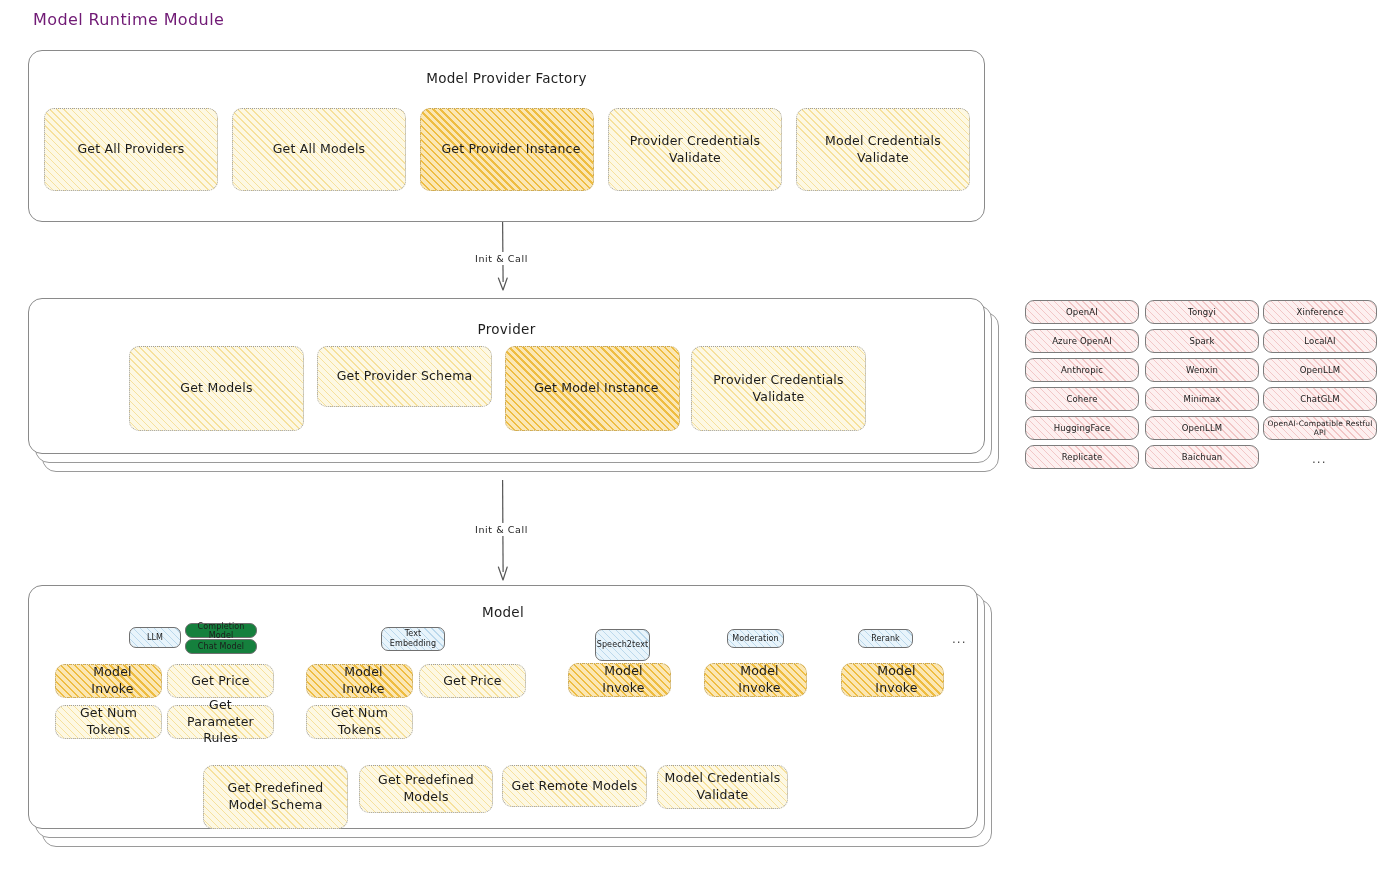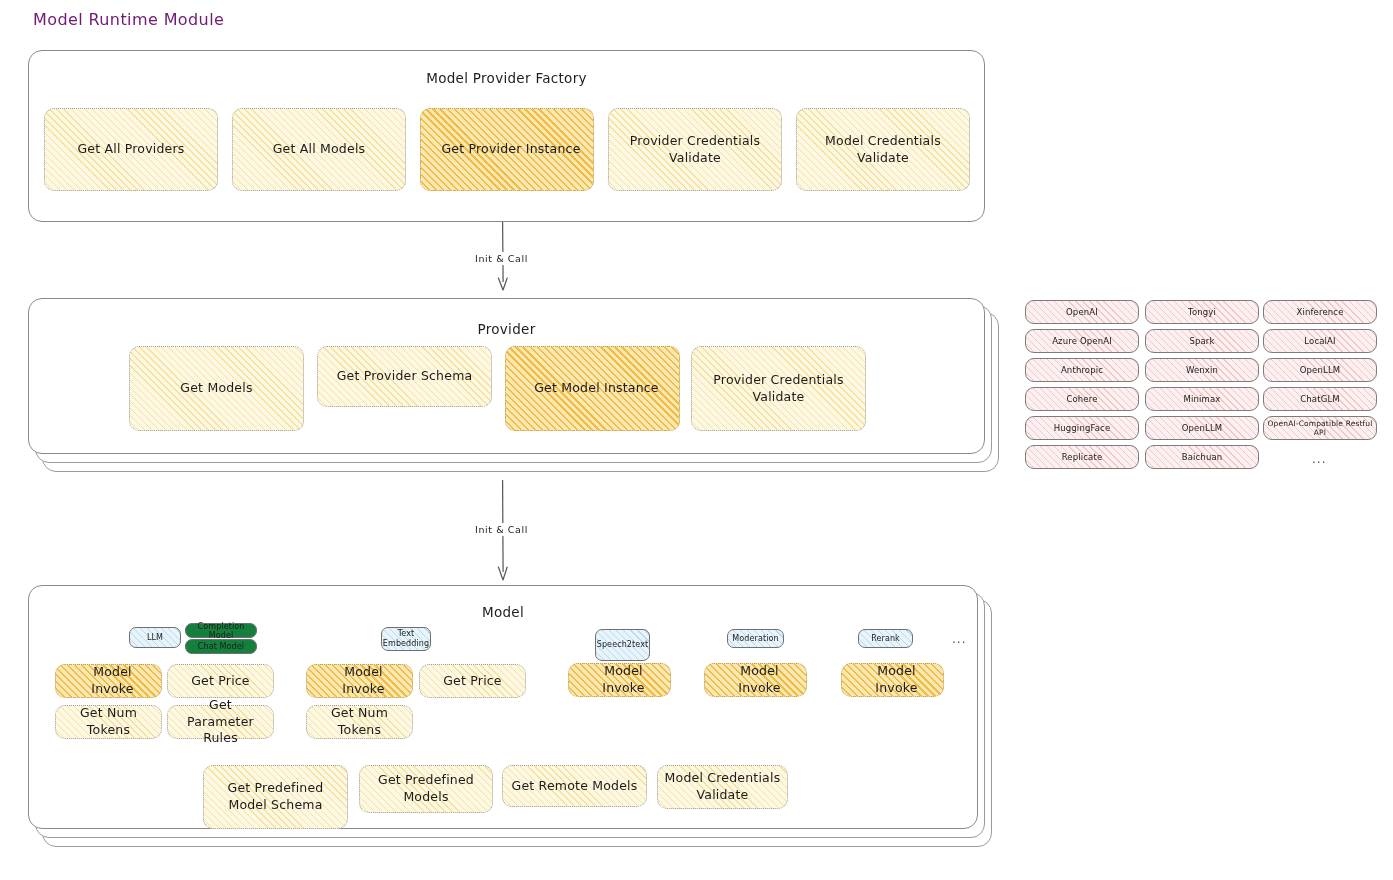--- a/index.html
+++ b/index.html
@@ -232,21 +232,21 @@
   <div class="arrow-label" style="left:472px; top:523px;">Init &amp; Call</div>
 
   <div class="group-shadowlayer" style="left:42px; top:599px; width:950px; height:248px;"></div>
   <div class="group-shadowlayer" style="left:35px; top:592px; width:950px; height:246px;"></div>
   <div class="group" style="left:28px; top:585px; width:950px; height:244px;"></div>
   <div class="group-title" style="left:28px; top:604px; width:950px;">Model</div>
 
   <div class="badge-blue" style="left:129px; top:627px; width:52px; height:21px;">LLM</div>
   <div class="badge-plain" style="left:185px; top:623px; width:72px; height:15px;">Completion Model</div>
   <div class="badge-plain" style="left:185px; top:639px; width:72px; height:15px;">Chat Model</div>
-  <div class="badge-blue" style="left:381px; top:627px; width:50px; height:24px;">Text Embedding</div>
+  <div class="badge-blue" style="left:381px; top:627px; width:64px; height:24px;">Text Embedding</div>
   <div class="badge-blue" style="left:595px; top:629px; width:55px; height:32px;">Speech2text</div>
   <div class="badge-blue" style="left:727px; top:629px; width:57px; height:19px;">Moderation</div>
   <div class="badge-blue" style="left:858px; top:629px; width:55px; height:19px;">Rerank</div>
   <div class="ellipsis" style="left:952px; top:632px;">...</div>
 
   <div class="node fill-strong" style="left:55px; top:664px; width:107px; height:34px;">Model Invoke</div>
   <div class="node fill-light" style="left:167px; top:664px; width:107px; height:34px;">Get Price</div>
   <div class="node fill-light" style="left:55px; top:705px; width:107px; height:34px;">Get Num Tokens</div>
   <div class="node fill-light" style="left:167px; top:705px; width:107px; height:34px;">Get Parameter Rules</div>
 

